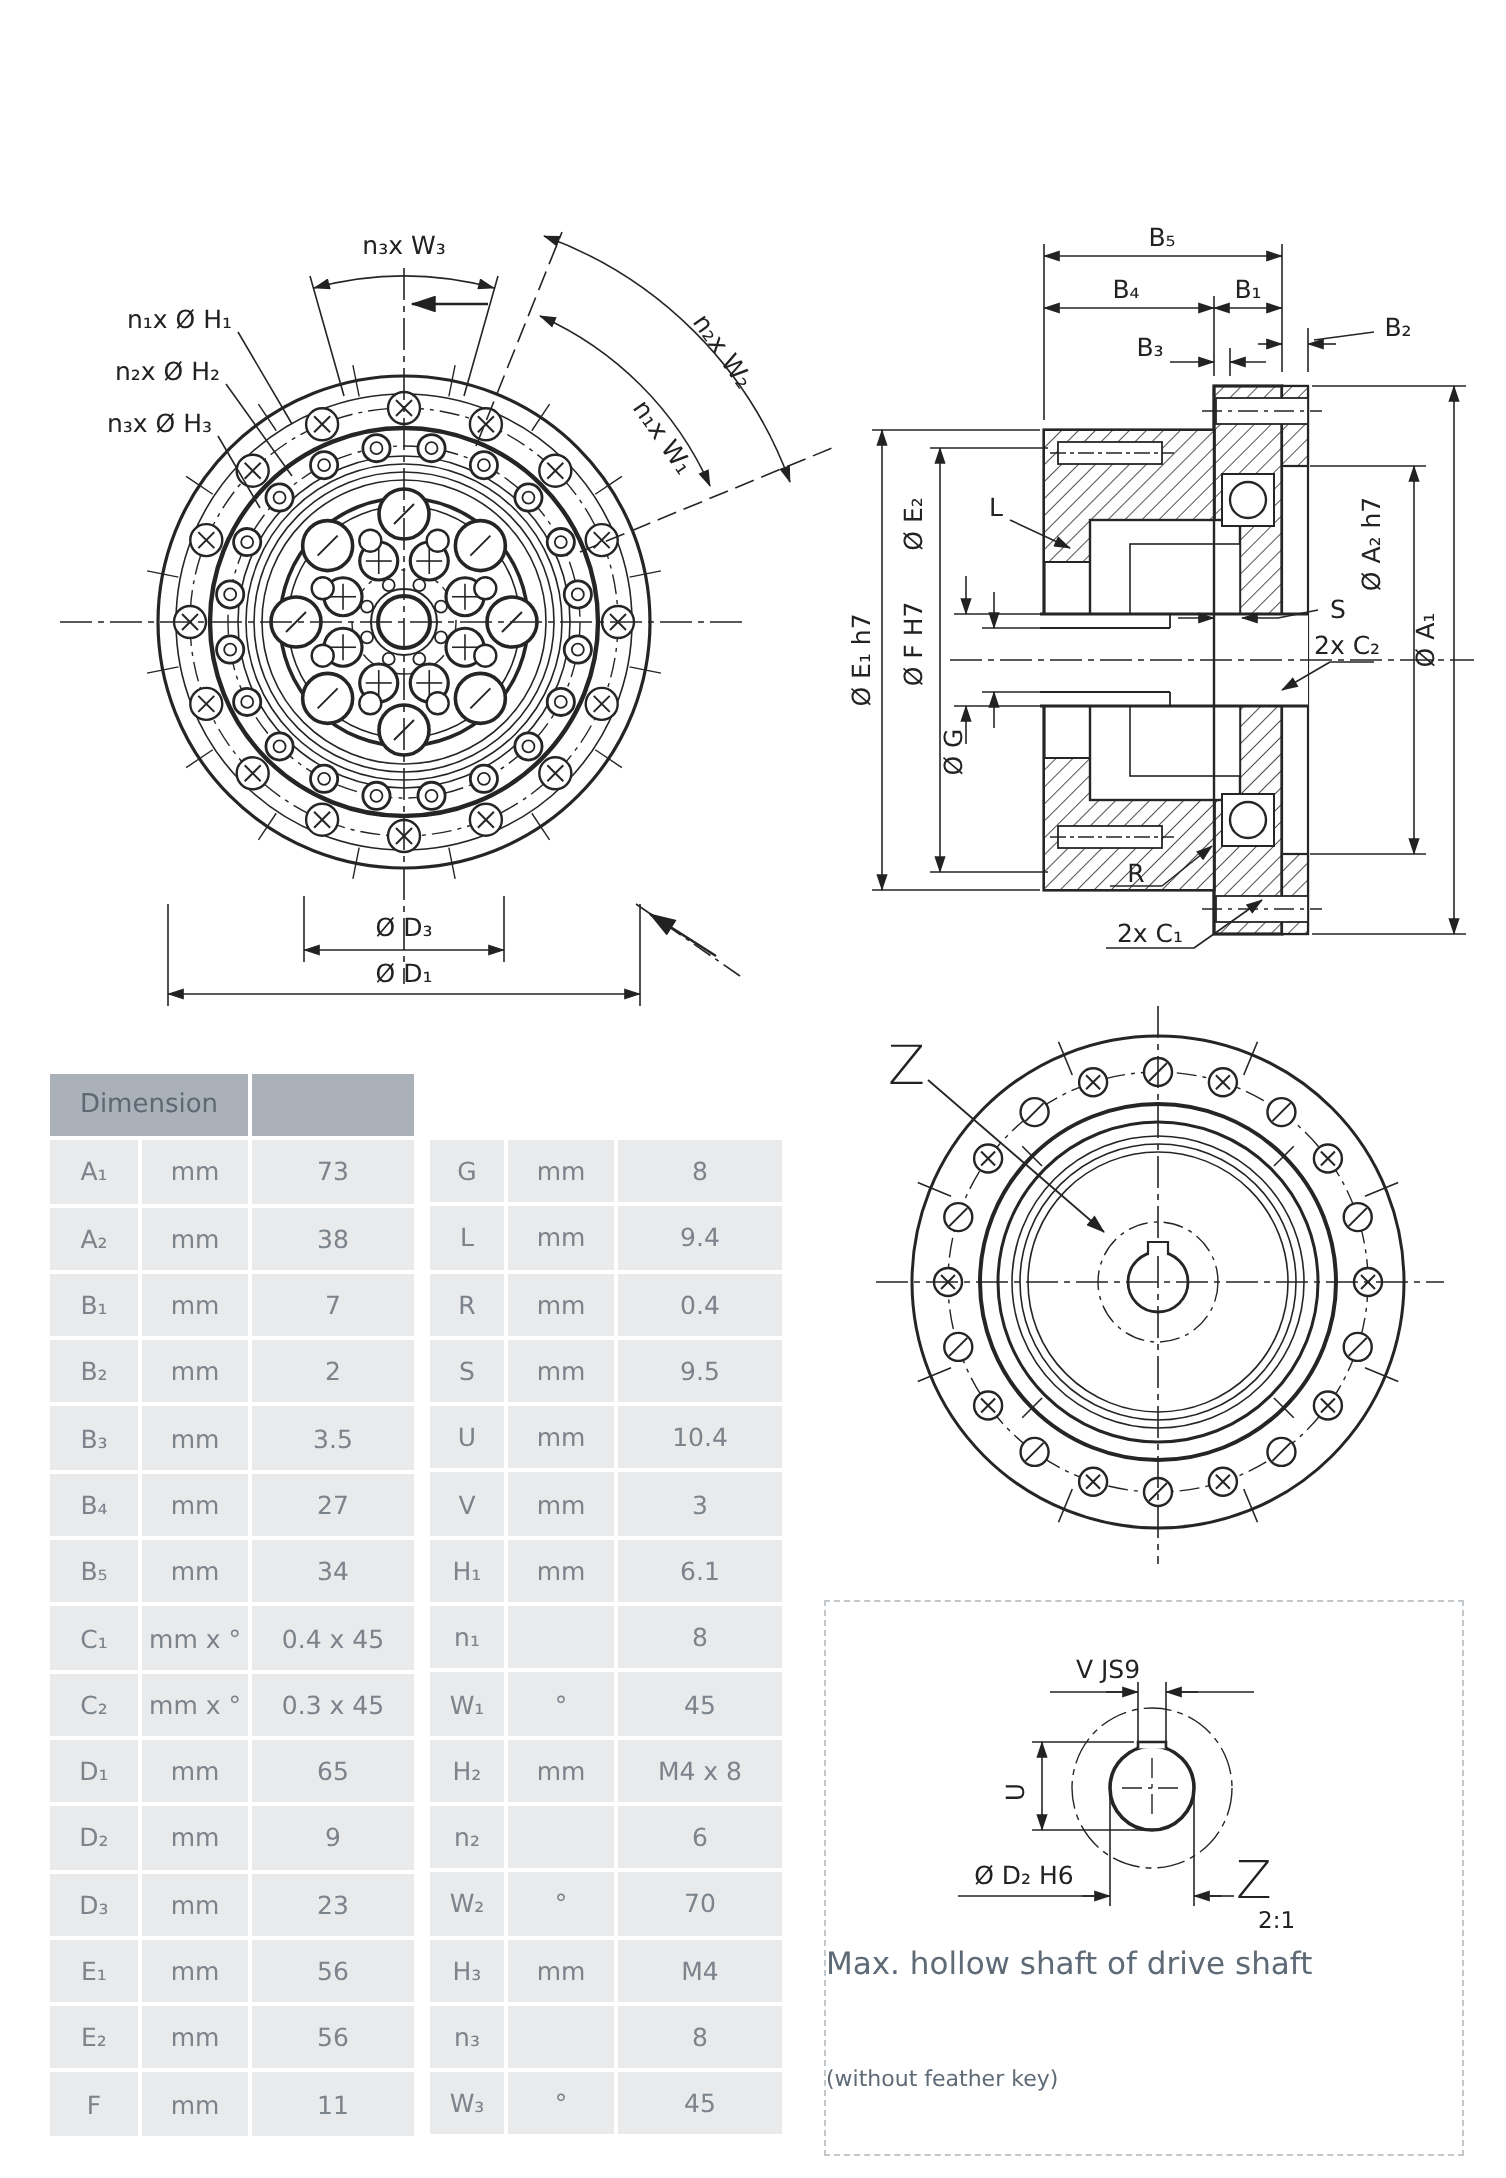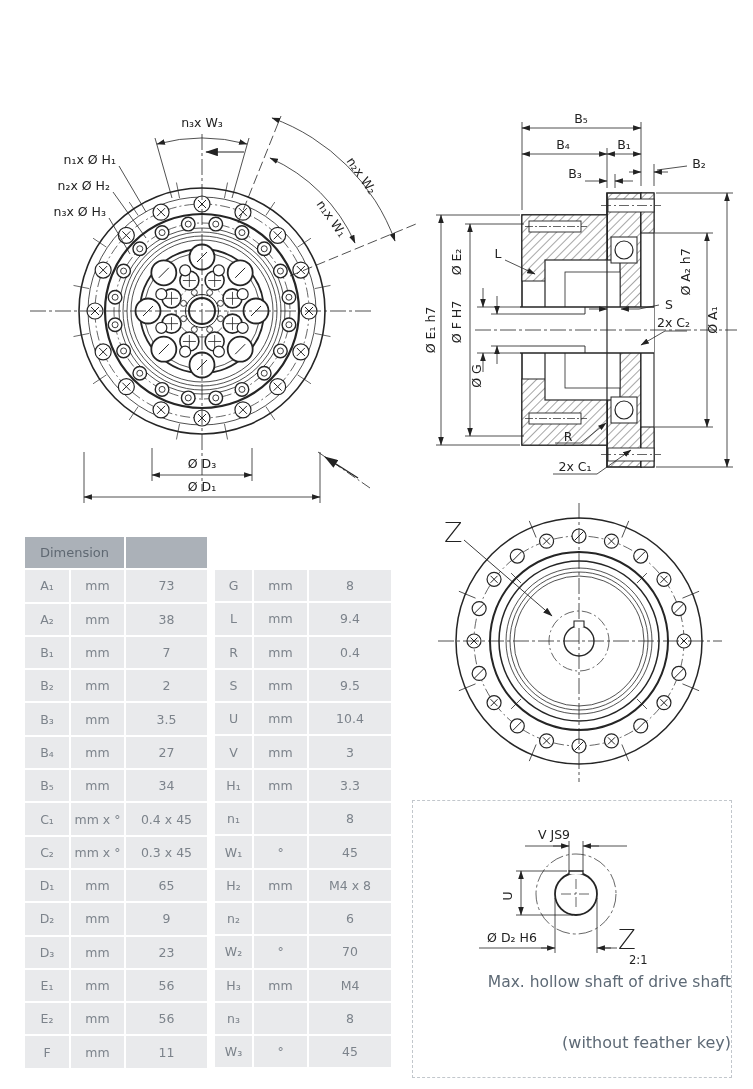--- a/index.html
+++ b/index.html
@@ -10,24 +10,24 @@
   .dwg{position:absolute;}
   svg text{font-family:"DejaVu Sans","Liberation Sans",sans-serif;fill:#222;}
   .tbl{position:absolute;display:grid;column-gap:2px;row-gap:2px;}
   #tbl-left{left:25px;top:537px;grid-template-columns:44px 53px 81px;grid-auto-rows:31.3px;}
   #tbl-right{left:215px;top:570px;grid-template-columns:37px 53px 82px;grid-auto-rows:31.3px;}
   .cell{background:#e9eaec;color:#7c838b;font-size:12.5px;display:flex;align-items:center;justify-content:center;}
   .cell.hdr{background:#abb1b8;color:#5f6872;font-size:13px;}
   .span2{grid-column:1/3;}
   .detail-box{position:absolute;left:412px;top:800px;width:318px;height:276px;
               border:1.5px dashed #c2c7cc;}
-  .cap{position:absolute;left:0;width:100%;text-align:right;color:#5e6a76;}
+  .cap{position:absolute;left:0;width:100%;text-align:left;color:#5e6a76;}
   .cap1{top:172px;font-size:15.5px;}
   .cap2{top:200px;font-size:17px;}
-  .cap3{top:232px;font-size:16px;}
+  .cap3{top:232px;font-size:11px;}
   .cap2 sub{font-size:10px;}
 </style>
 </head>
 <body>
 
 <div class="page">
 
 
   <svg width="0" height="0" style="position:absolute">
     <defs>
@@ -565,21 +565,21 @@
       <div class="cell">mm</div>
       <div class="cell">9.5</div>
       <div class="cell">U</div>
       <div class="cell">mm</div>
       <div class="cell">10.4</div>
       <div class="cell">V</div>
       <div class="cell">mm</div>
       <div class="cell">3</div>
       <div class="cell">H₁</div>
       <div class="cell">mm</div>
-      <div class="cell">3.3</div>
+      <div class="cell">6.1</div>
       <div class="cell">n₁</div>
       <div class="cell"></div>
       <div class="cell">8</div>
       <div class="cell">W₁</div>
       <div class="cell">°</div>
       <div class="cell">45</div>
       <div class="cell">H₂</div>
       <div class="cell">mm</div>
       <div class="cell">M4 x 8</div>
       <div class="cell">n₂</div>

